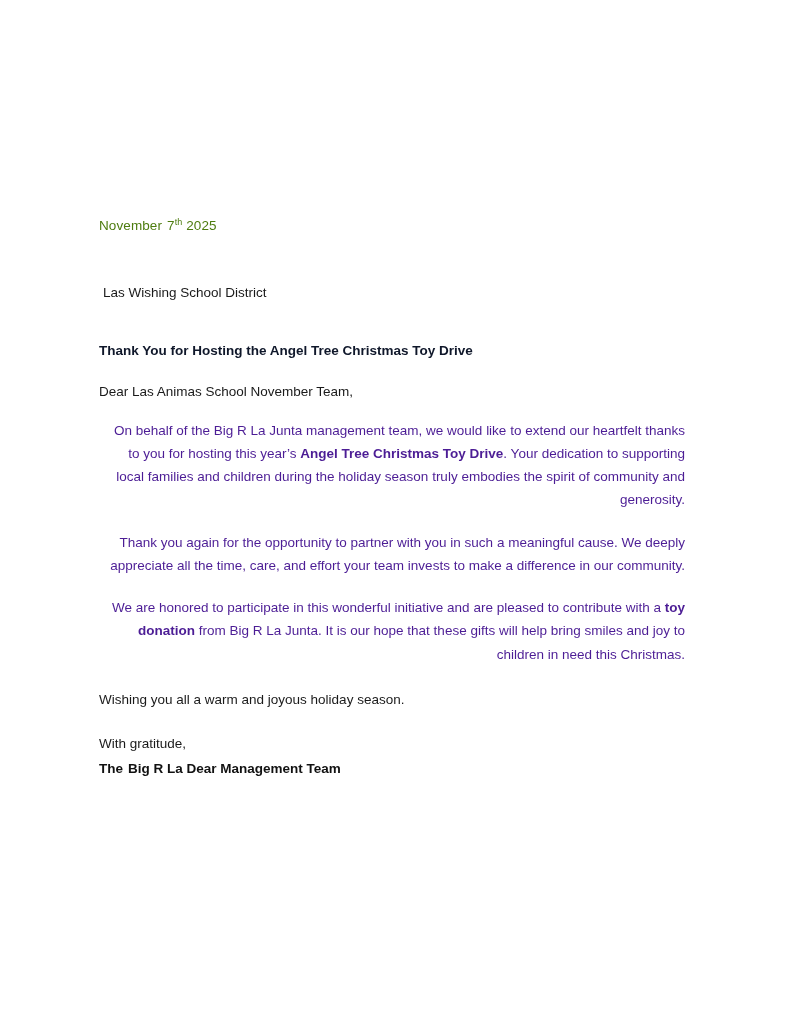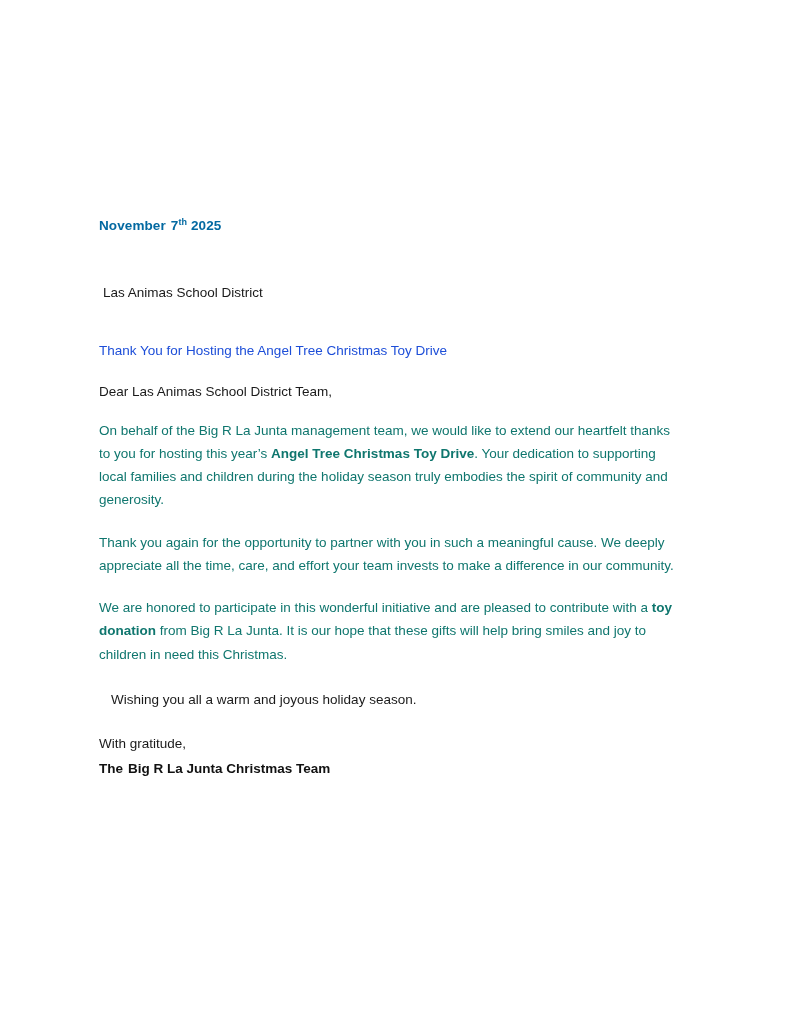--- a/index.html
+++ b/index.html
@@ -35,72 +35,72 @@
   
   .letter {
     position: absolute;
     left: 99px;
     top: 218px;
     width: 586px;
   }
 
   .date-line {
     font-size: 13.5px;
-    font-weight: bold;
+    font-weight: normal;
     letter-spacing: 0.1px;
     line-height: 1.2;
     margin: 0 0 0 0;
-    color: #0369a1;
+    color: #4d7c0f;
   }
   .date-line .gap { display: inline-block; width: 5px; }
   .date-line sup {
     font-size: 9px;
     vertical-align: super;
     line-height: 0;
   }
 
   .recipient {
     font-size: 13.5px;
     font-weight: normal;
     line-height: 1.2;
     margin: 51px 0 0 4px;
     color: #1a1a1a;
   }
 
   .subject {
     font-size: 13.5px;
-    font-weight: normal;
+    font-weight: bold;
     line-height: 1.2;
     margin: 42px 0 0 0;
-    color: #1d4ed8;
+    color: #0f172a;
   }
 
   .salutation {
     font-size: 13.5px;
     font-weight: normal;
     line-height: 1.2;
     margin: 24px 0 0 0;
     color: #1a1a1a;
   }
 
   .para {
     font-size: 13.5px;
     font-weight: normal;
     line-height: 1.72;
     margin: 19px 0 0 0;
-    color: #0f766e;
-    text-align: left;
+    color: #4c1d95;
+    text-align: right;
   }
   .para b { font-weight: bold; }
 
   .closing-line {
     font-size: 13.5px;
     font-weight: normal;
     line-height: 1.2;
-    margin: 26px 0 0 12px;
+    margin: 26px 0 0 0;
     color: #1a1a1a;
   }
   .signoff {
     font-size: 13.5px;
     font-weight: normal;
     line-height: 1.2;
     margin: 28px 0 9px 0;
     color: #1a1a1a;
   }
   .signature {
@@ -115,32 +115,32 @@
 </head>
 <body>
 
 <div class="page">
 
 
   <div class="letter">
 
     <p class="date-line"><span>November</span><span class="gap"></span><span>7</span><sup>th</sup> <span>2025</span></p>
 
-    <p class="recipient">Las Animas School District</p>
+    <p class="recipient">Las Wishing School District</p>
 
     <p class="subject">Thank You for Hosting the Angel Tree Christmas Toy Drive</p>
 
-    <p class="salutation">Dear Las Animas School District Team,</p>
+    <p class="salutation">Dear Las Animas School November Team,</p>
 
     <p class="para"><span>On behalf of the Big R La Junta management team, we would like to extend our heartfelt thanks to you for hosting this year’s </span><b>Angel Tree Christmas Toy Drive</b><span>. Your dedication to supporting local families and children during the holiday season truly embodies the spirit of community and generosity.</span></p>
 
     <p class="para">Thank you again for the opportunity to partner with you in such a meaningful cause. We deeply appreciate all the time, care, and effort your team invests to make a difference in our community.</p>
 
     <p class="para"><span>We are honored to participate in this wonderful initiative and are pleased to contribute with a </span><b>toy donation</b><span> from Big R La Junta. It is our hope that these gifts will help bring smiles and joy to children in need this Christmas.</span></p>
 
     <p class="closing-line">Wishing you all a warm and joyous holiday season.</p>
 
     <p class="signoff">With gratitude,</p>
 
-    <p class="signature"><span>The</span><span class="gap"></span><span>Big R La Junta Christmas Team</span></p>
+    <p class="signature"><span>The</span><span class="gap"></span><span>Big R La Dear Management Team</span></p>
 
   </div>
 </div>
 
 </body></html>

